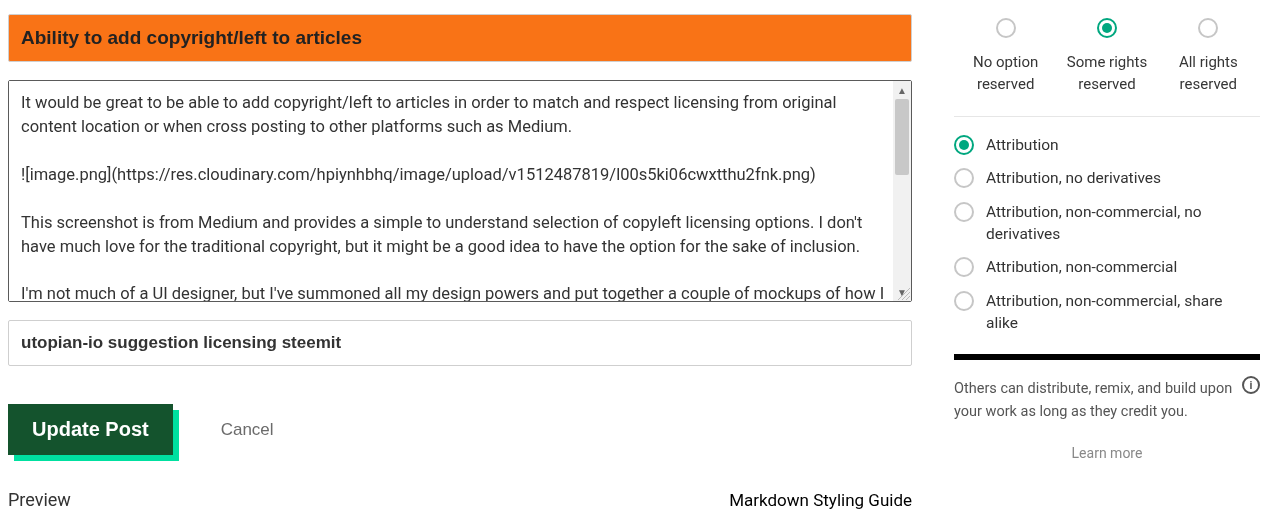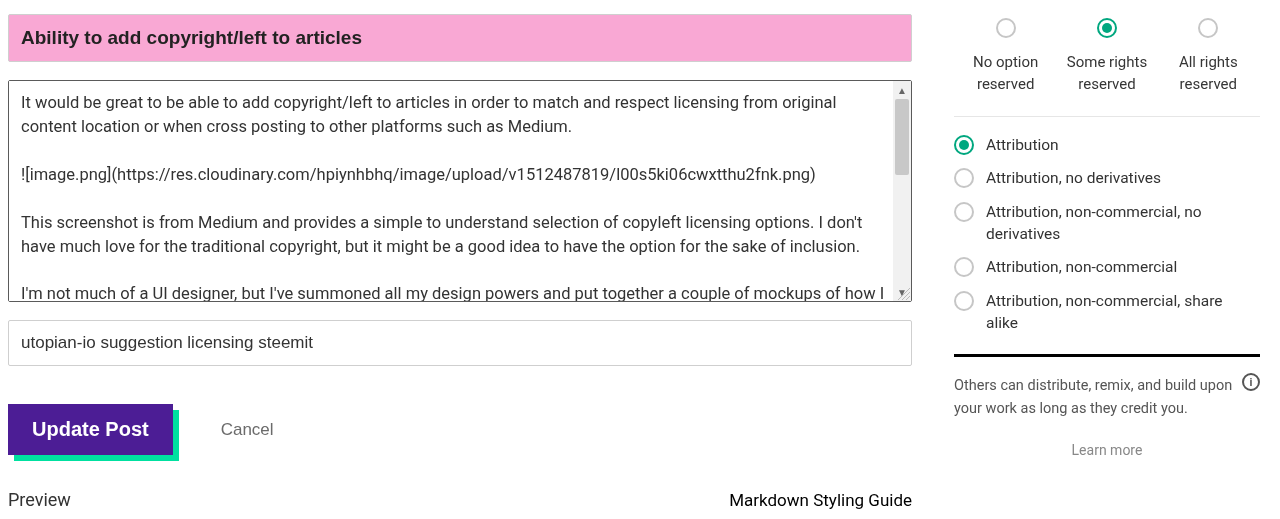--- a/index.html
+++ b/index.html
@@ -26,21 +26,21 @@
   }
   .title-input {
     width: 100%;
     border: 1px solid #cfcfcf;
     border-radius: 2px;
     padding: 12px 12px;
     font-size: 19px;
     font-weight: 600;
     color: #222;
     outline: none;
-    background: #f9a8d4;
+    background: #f97316;
   }
   .body-wrap {
     position: relative;
     margin-top: 18px;
     width: 100%;
     height: 222px;
     border: 1px solid #5a5a5a;
     border-radius: 2px;
     background: #fff;
   }
@@ -90,41 +90,42 @@
   }
   .tags-input {
     margin-top: 18px;
     width: 100%;
     border: 1px solid #cfcfcf;
     border-radius: 2px;
     padding: 12px 12px;
     font-size: 17px;
     color: #333;
     outline: none;
+    font-weight: bold;
   }
   .actions {
     margin-top: 38px;
     display: flex;
     align-items: center;
     gap: 48px;
   }
   .btn-update {
     position: relative;
     display: inline-block;
   }
   .btn-update .shadow {
     position: absolute;
     top: 6px; left: 6px; right: -6px; bottom: -6px;
     background: #00e0a0;
     z-index: 0;
   }
   .btn-update button {
     position: relative;
     z-index: 1;
-    background: #4c1d95;
+    background: #14532d;
     color: #fff;
     border: none;
     padding: 14px 24px;
     font-size: 20px;
     font-weight: 700;
     cursor: pointer;
   }
   .cancel {
     color: #6b6b6b;
     font-size: 17px;
@@ -177,21 +178,21 @@
     width: 10px; height: 10px; border-radius: 50%; background: #00a77f;
   }
   .radio .dot { width: 10px; height: 10px; border-radius: 50%; }
   .top-opt .lbl {
     font-size: 15px;
     color: #363636;
     line-height: 1.45;
   }
   .cc-list {
     padding: 18px 6px 20px 0;
-    border-bottom: 3px solid #000000;
+    border-bottom: 6px solid #000000;
     display: flex;
     flex-direction: column;
     gap: 12px;
   }
   .cc-item {
     display: flex;
     align-items: flex-start;
     gap: 12px;
     cursor: pointer;
   }

